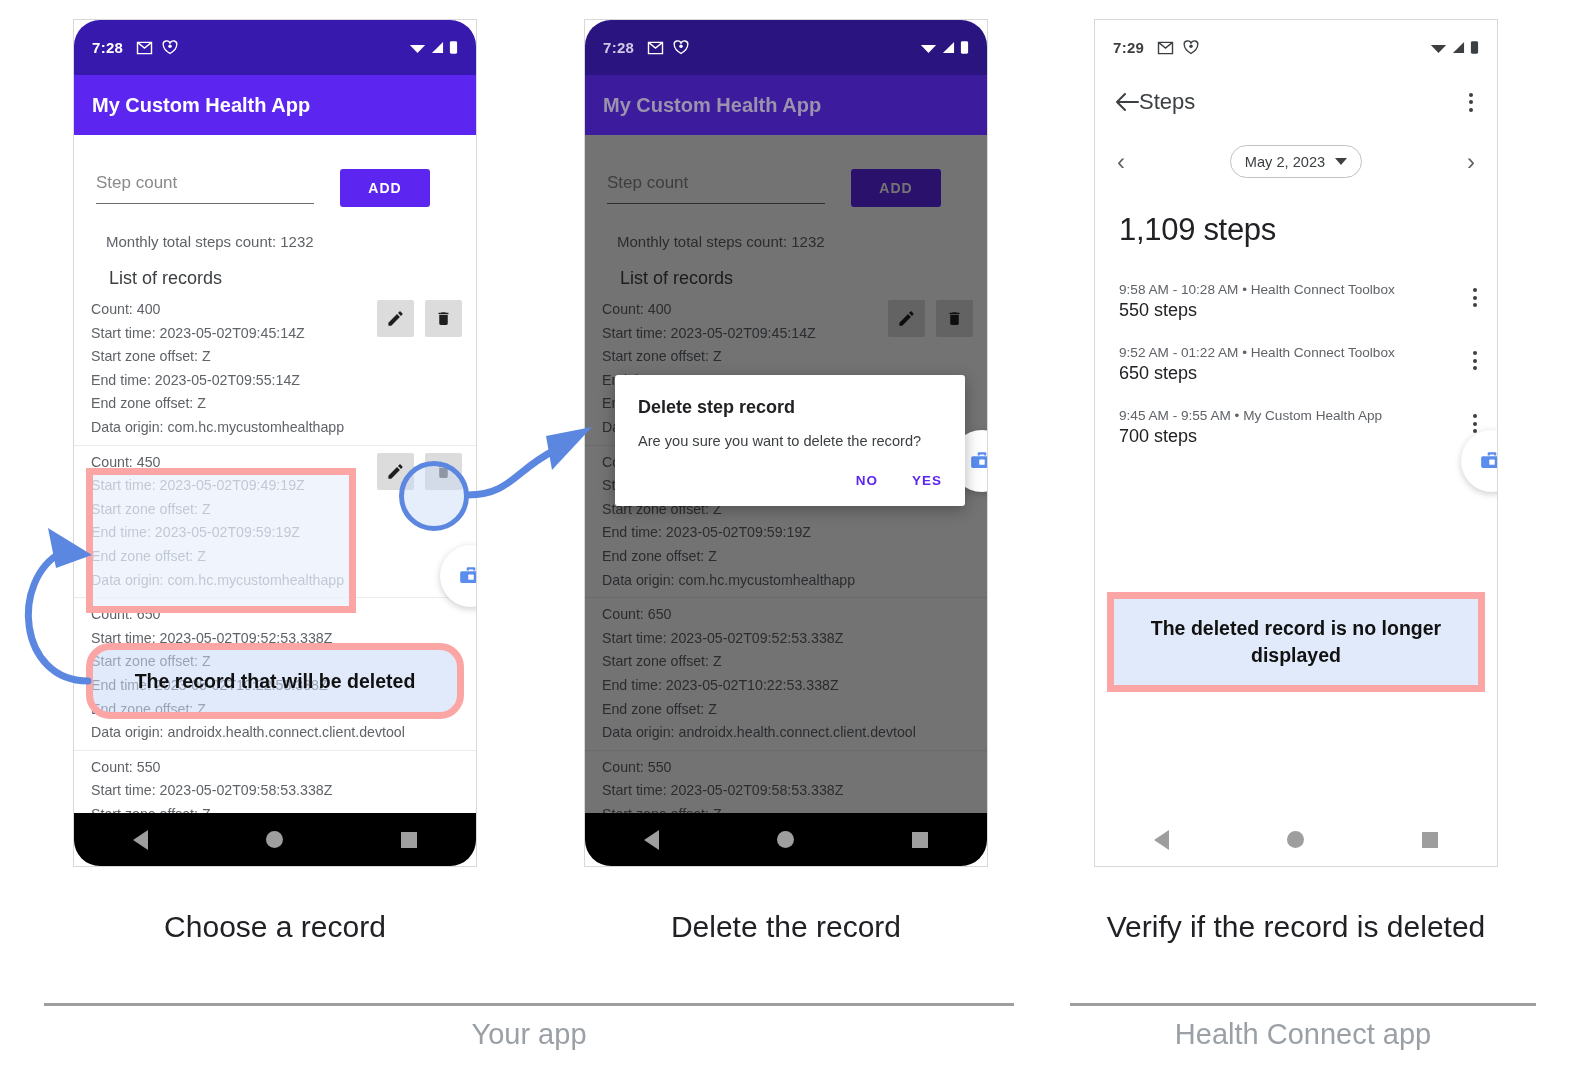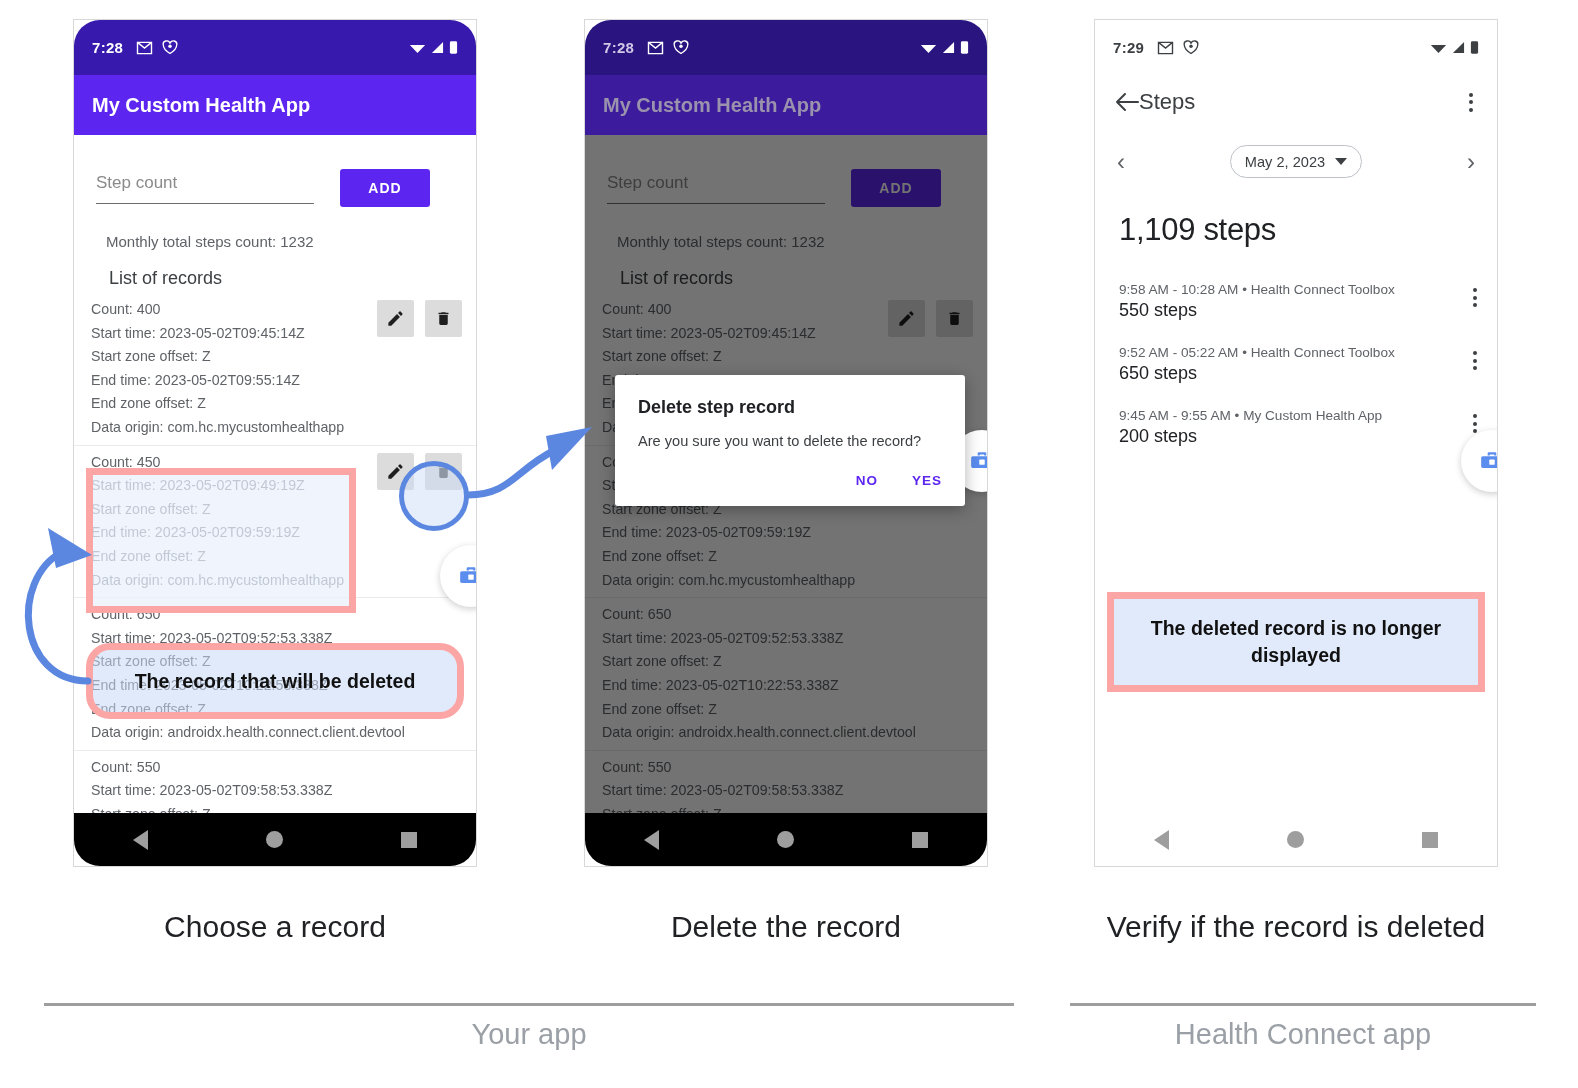--- a/index.html
+++ b/index.html
@@ -470,31 +470,31 @@
         <div class="hc-entry">
           <div class="hc-meta">9:58 AM - 10:28 AM • Health Connect Toolbox</div>
           <div class="hc-steps">550 steps</div>
           <span class="hc-kebab-abs">
             <i class="kdot"></i>
             <i class="kdot"></i>
             <i class="kdot"></i>
           </span>
         </div>
         <div class="hc-entry">
-          <div class="hc-meta">9:52 AM - 05:22 AM • Health Connect Toolbox</div>
+          <div class="hc-meta">9:52 AM - 01:22 AM • Health Connect Toolbox</div>
           <div class="hc-steps">650 steps</div>
           <span class="hc-kebab-abs">
             <i class="kdot"></i>
             <i class="kdot"></i>
             <i class="kdot"></i>
           </span>
         </div>
         <div class="hc-entry">
           <div class="hc-meta">9:45 AM - 9:55 AM • My Custom Health App</div>
-          <div class="hc-steps">200 steps</div>
+          <div class="hc-steps">700 steps</div>
           <span class="hc-kebab-abs">
             <i class="kdot"></i>
             <i class="kdot"></i>
             <i class="kdot"></i>
           </span>
         </div>
       </div>
 
       <div class="fab" style="top:410px;">
         <svg width="26" height="26" viewBox="0 0 24 24">

